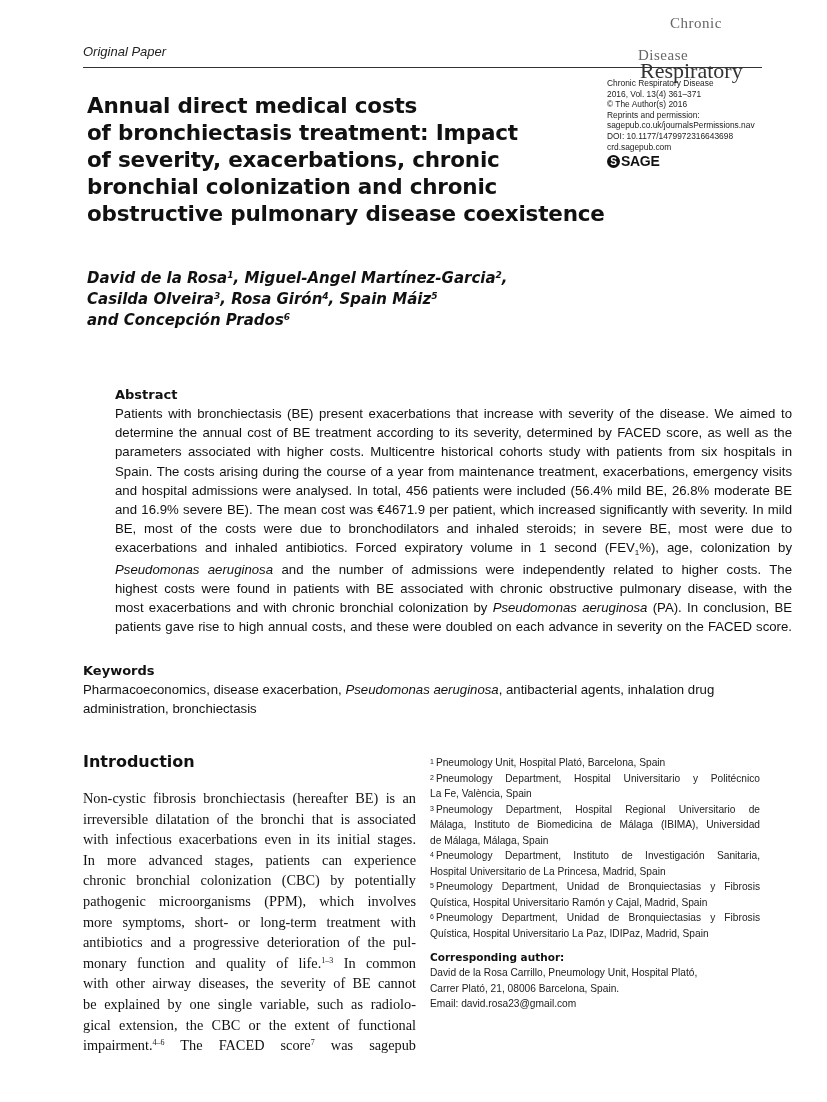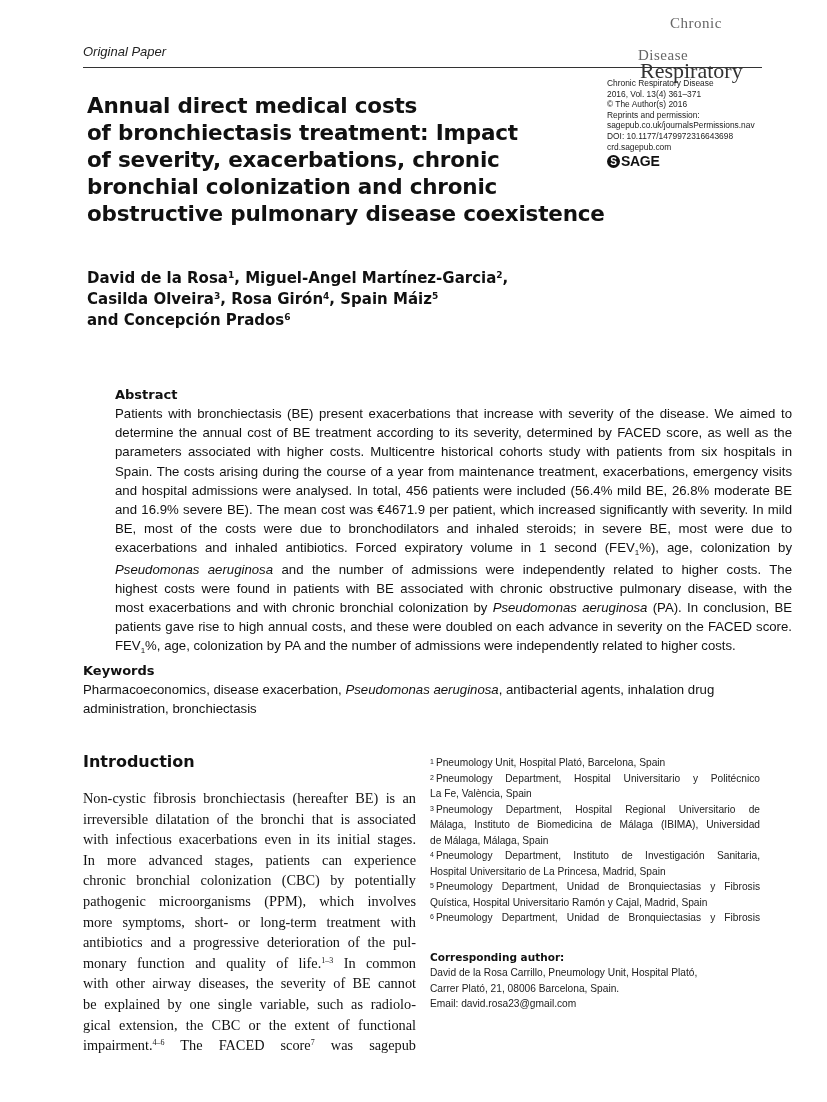--- a/index.html
+++ b/index.html
@@ -114,20 +114,21 @@
     .authors {
       position: absolute;
       left: 87px;
       top: 268px;
       width: 520px;
       font-family: "DejaVu Sans", sans-serif;
       font-weight: bold;
       font-size: 15px;
       line-height: 21px;
       color: #111;
+      font-style: italic;
     }
     .authors div { white-space: nowrap; }
     .authors sup { font-size: 9px; vertical-align: top; position: relative; top: -3px; }
     .abstract {
       position: absolute;
       left: 83px;
       top: 386px;
       width: 677px;
       font-family: "Liberation Sans", sans-serif;
       color: #111;
@@ -275,21 +276,20 @@
   <div class="abs-line">parameters associated with higher costs. Multicentre historical cohorts study with patients from six hospitals in</div>
   <div class="abs-line">Spain. The costs arising during the course of a year from maintenance treatment, exacerbations, emergency visits</div>
   <div class="abs-line">and hospital admissions were analysed. In total, 456 patients were included (56.4% mild BE, 26.8% moderate BE</div>
   <div class="abs-line">and 16.9% severe BE). The mean cost was €4671.9 per patient, which increased significantly with severity. In mild</div>
   <div class="abs-line">BE, most of the costs were due to bronchodilators and inhaled steroids; in severe BE, most were due to</div>
   <div class="abs-line"><span>exacerbations and inhaled antibiotics. Forced expiratory volume in 1 second (FEV</span><sub>1</sub><span>%), age, colonization by</span></div>
   <div class="abs-line"><i>Pseudomonas aeruginosa</i> <span>and the number of admissions were independently related to higher costs. The</span></div>
   <div class="abs-line">highest costs were found in patients with BE associated with chronic obstructive pulmonary disease, with the</div>
   <div class="abs-line"><span>most exacerbations and with chronic bronchial colonization by </span><i>Pseudomonas aeruginosa</i><span> (PA). In conclusion, BE</span></div>
   <div class="abs-line">patients gave rise to high annual costs, and these were doubled on each advance in severity on the FACED score.</div>
-  <div class="abs-line last"><span>FEV</span><sub>1</sub><span>%, age, colonization by PA and the number of admissions were independently related to higher costs.</span></div>
 </div>
 
 <div class="keywords">
   <div class="section-head">Keywords</div>
   <div class="kw-line"><span>Pharmacoeconomics, disease exacerbation, </span><i>Pseudomonas aeruginosa</i><span>, antibacterial agents, inhalation drug</span></div>
   <div class="kw-line">administration, bronchiectasis</div>
 </div>
 
 <div class="intro">
   <div class="intro-head">Introduction</div>
@@ -313,20 +313,21 @@
   <div class="affil-line"><sup>2</sup><span>Pneumology Department, Hospital Universitario y Politécnico</span></div>
   <div class="affil-line last">La Fe, València, Spain</div>
   <div class="affil-line"><sup>3</sup><span>Pneumology Department, Hospital Regional Universitario de</span></div>
   <div class="affil-line">Málaga, Instituto de Biomedicina de Málaga (IBIMA), Universidad</div>
   <div class="affil-line last">de Málaga, Málaga, Spain</div>
   <div class="affil-line"><sup>4</sup><span>Pneumology Department, Instituto de Investigación Sanitaria,</span></div>
   <div class="affil-line last">Hospital Universitario de La Princesa, Madrid, Spain</div>
   <div class="affil-line"><sup>5</sup><span>Pneumology Department, Unidad de Bronquiectasias y Fibrosis</span></div>
   <div class="affil-line last">Quística, Hospital Universitario Ramón y Cajal, Madrid, Spain</div>
   <div class="affil-line"><sup>6</sup><span>Pneumology Department, Unidad de Bronquiectasias y Fibrosis</span></div>
+  <div class="affil-line last">Quística, Hospital Universitario La Paz, IDIPaz, Madrid, Spain</div>
 </div>
 
 <div class="corr">
   <div class="corr-head">Corresponding author:</div>
   <div class="corr-line">David de la Rosa Carrillo, Pneumology Unit, Hospital Plató,</div>
   <div class="corr-line">Carrer Plató, 21, 08006 Barcelona, Spain.</div>
   <div class="corr-line"><span>Email: </span><span>david.rosa23@gmail.com</span></div>
 </div>
 
 </body></html>

